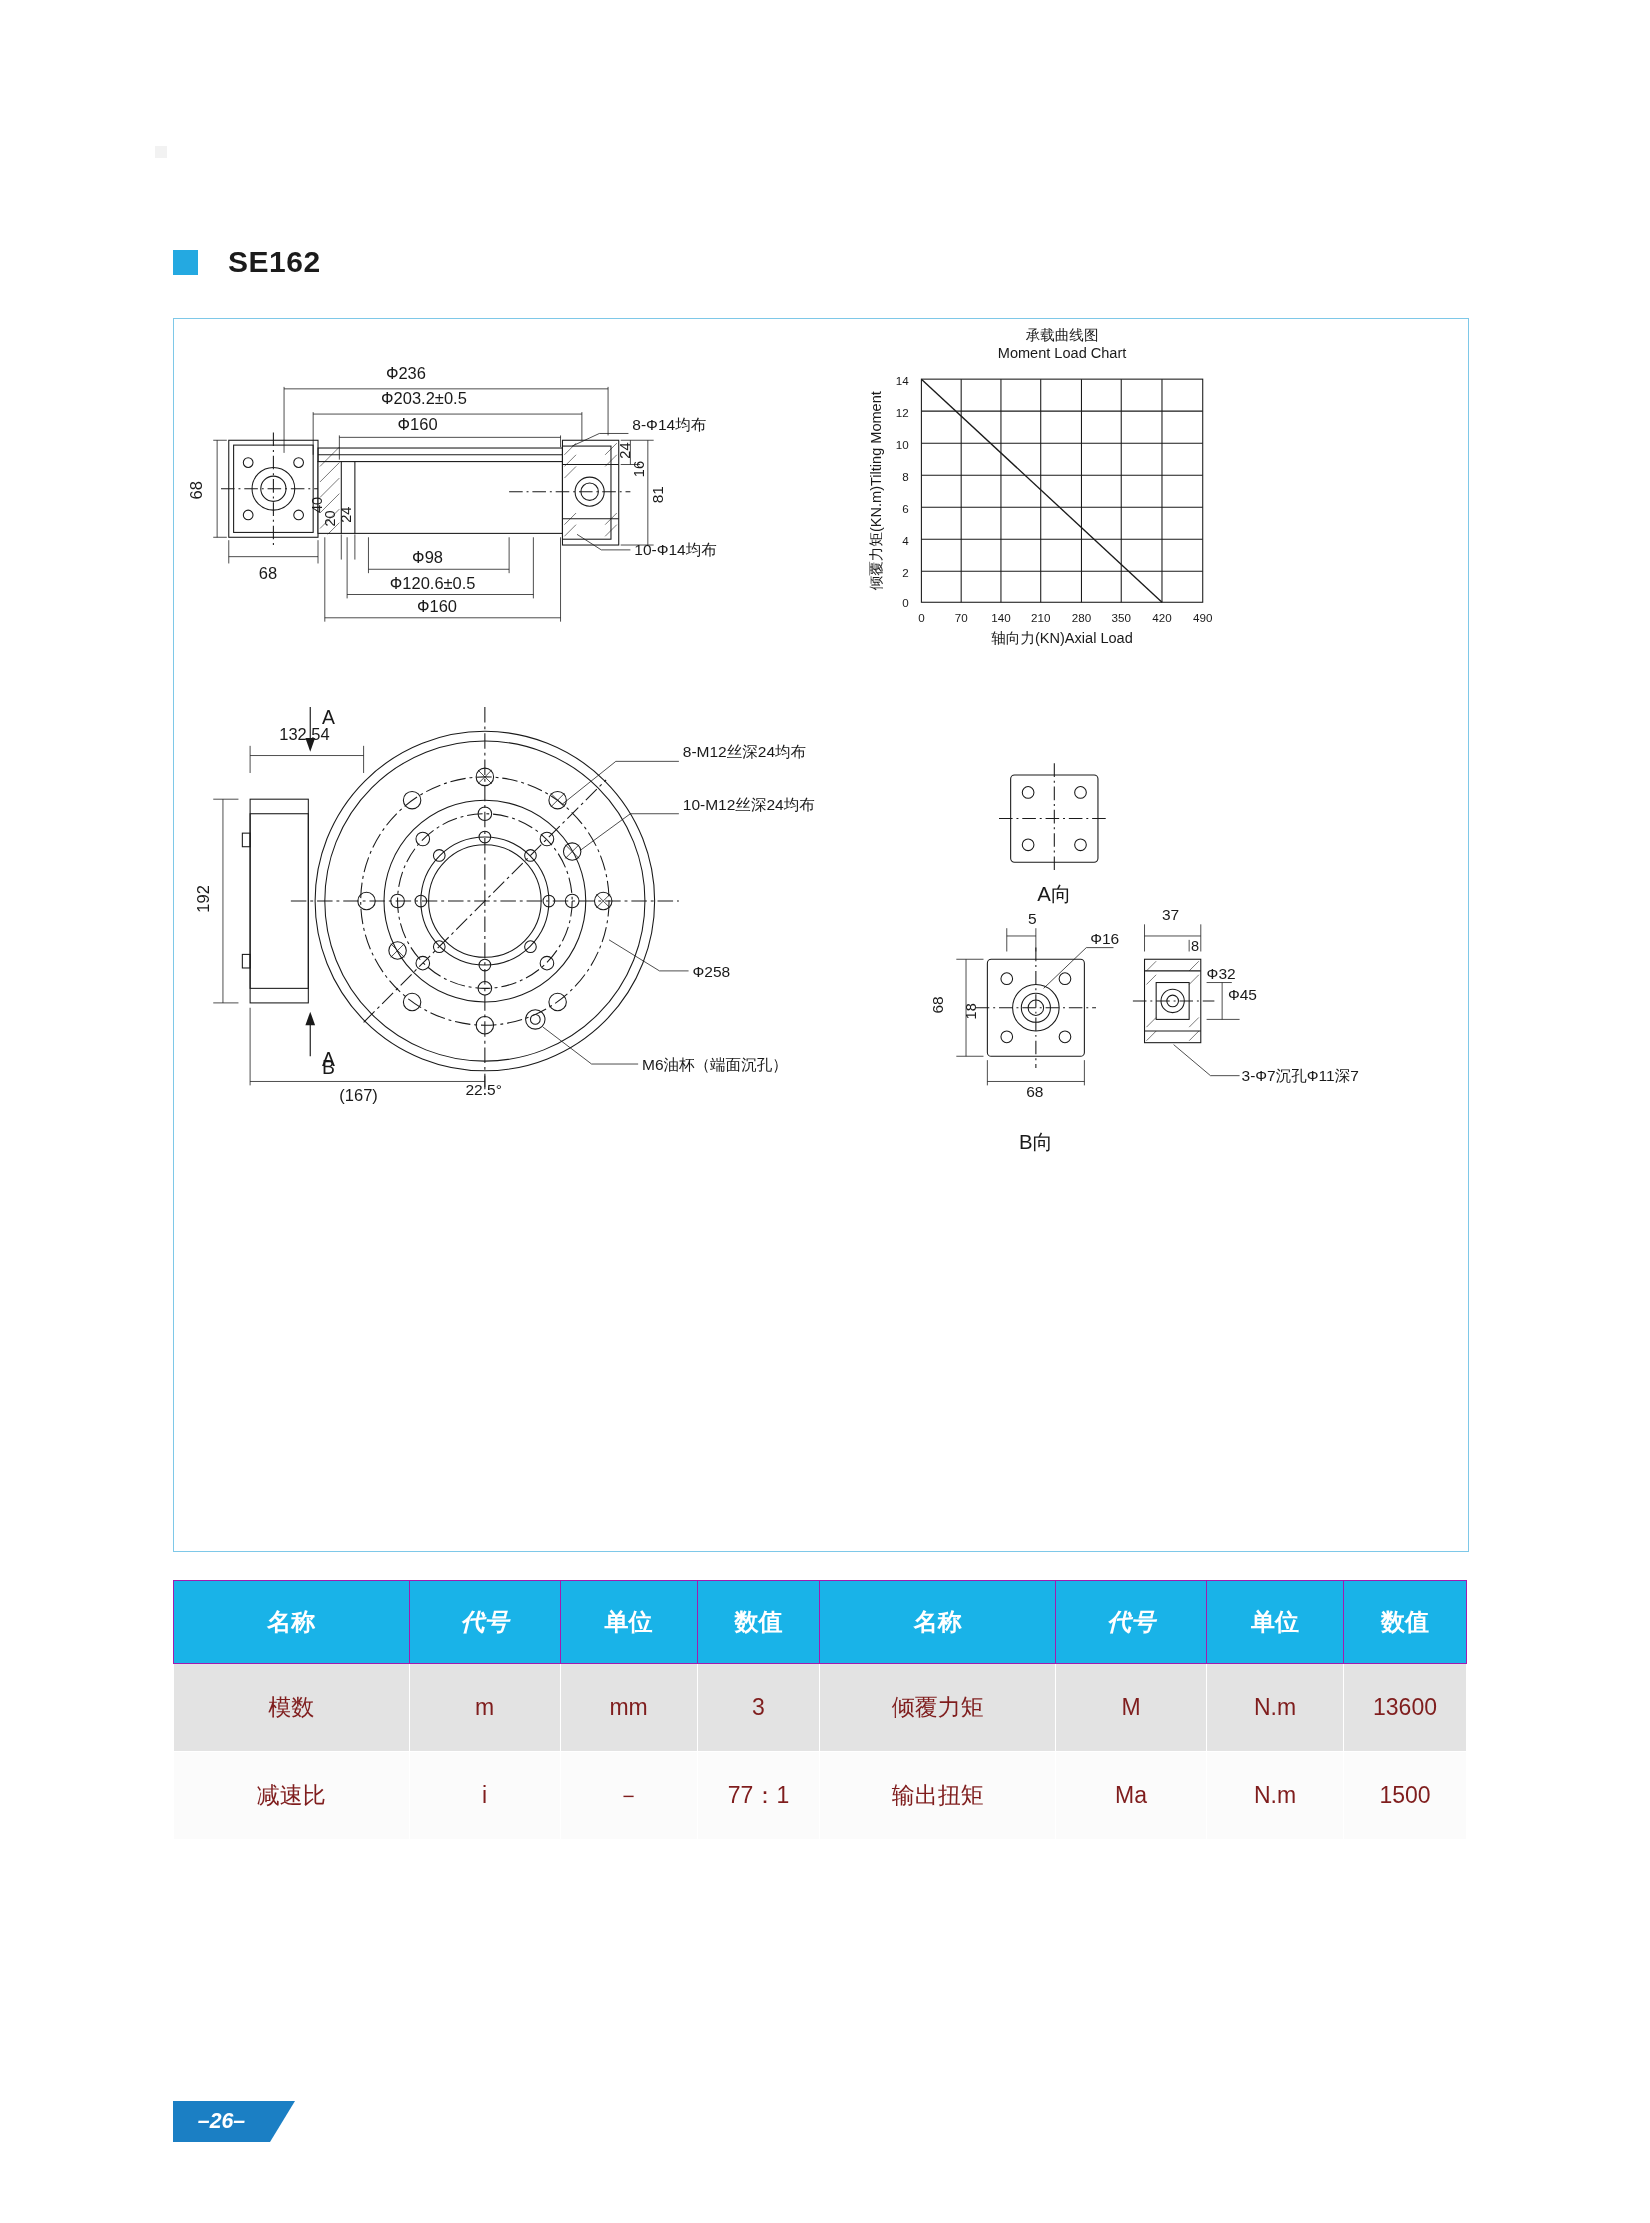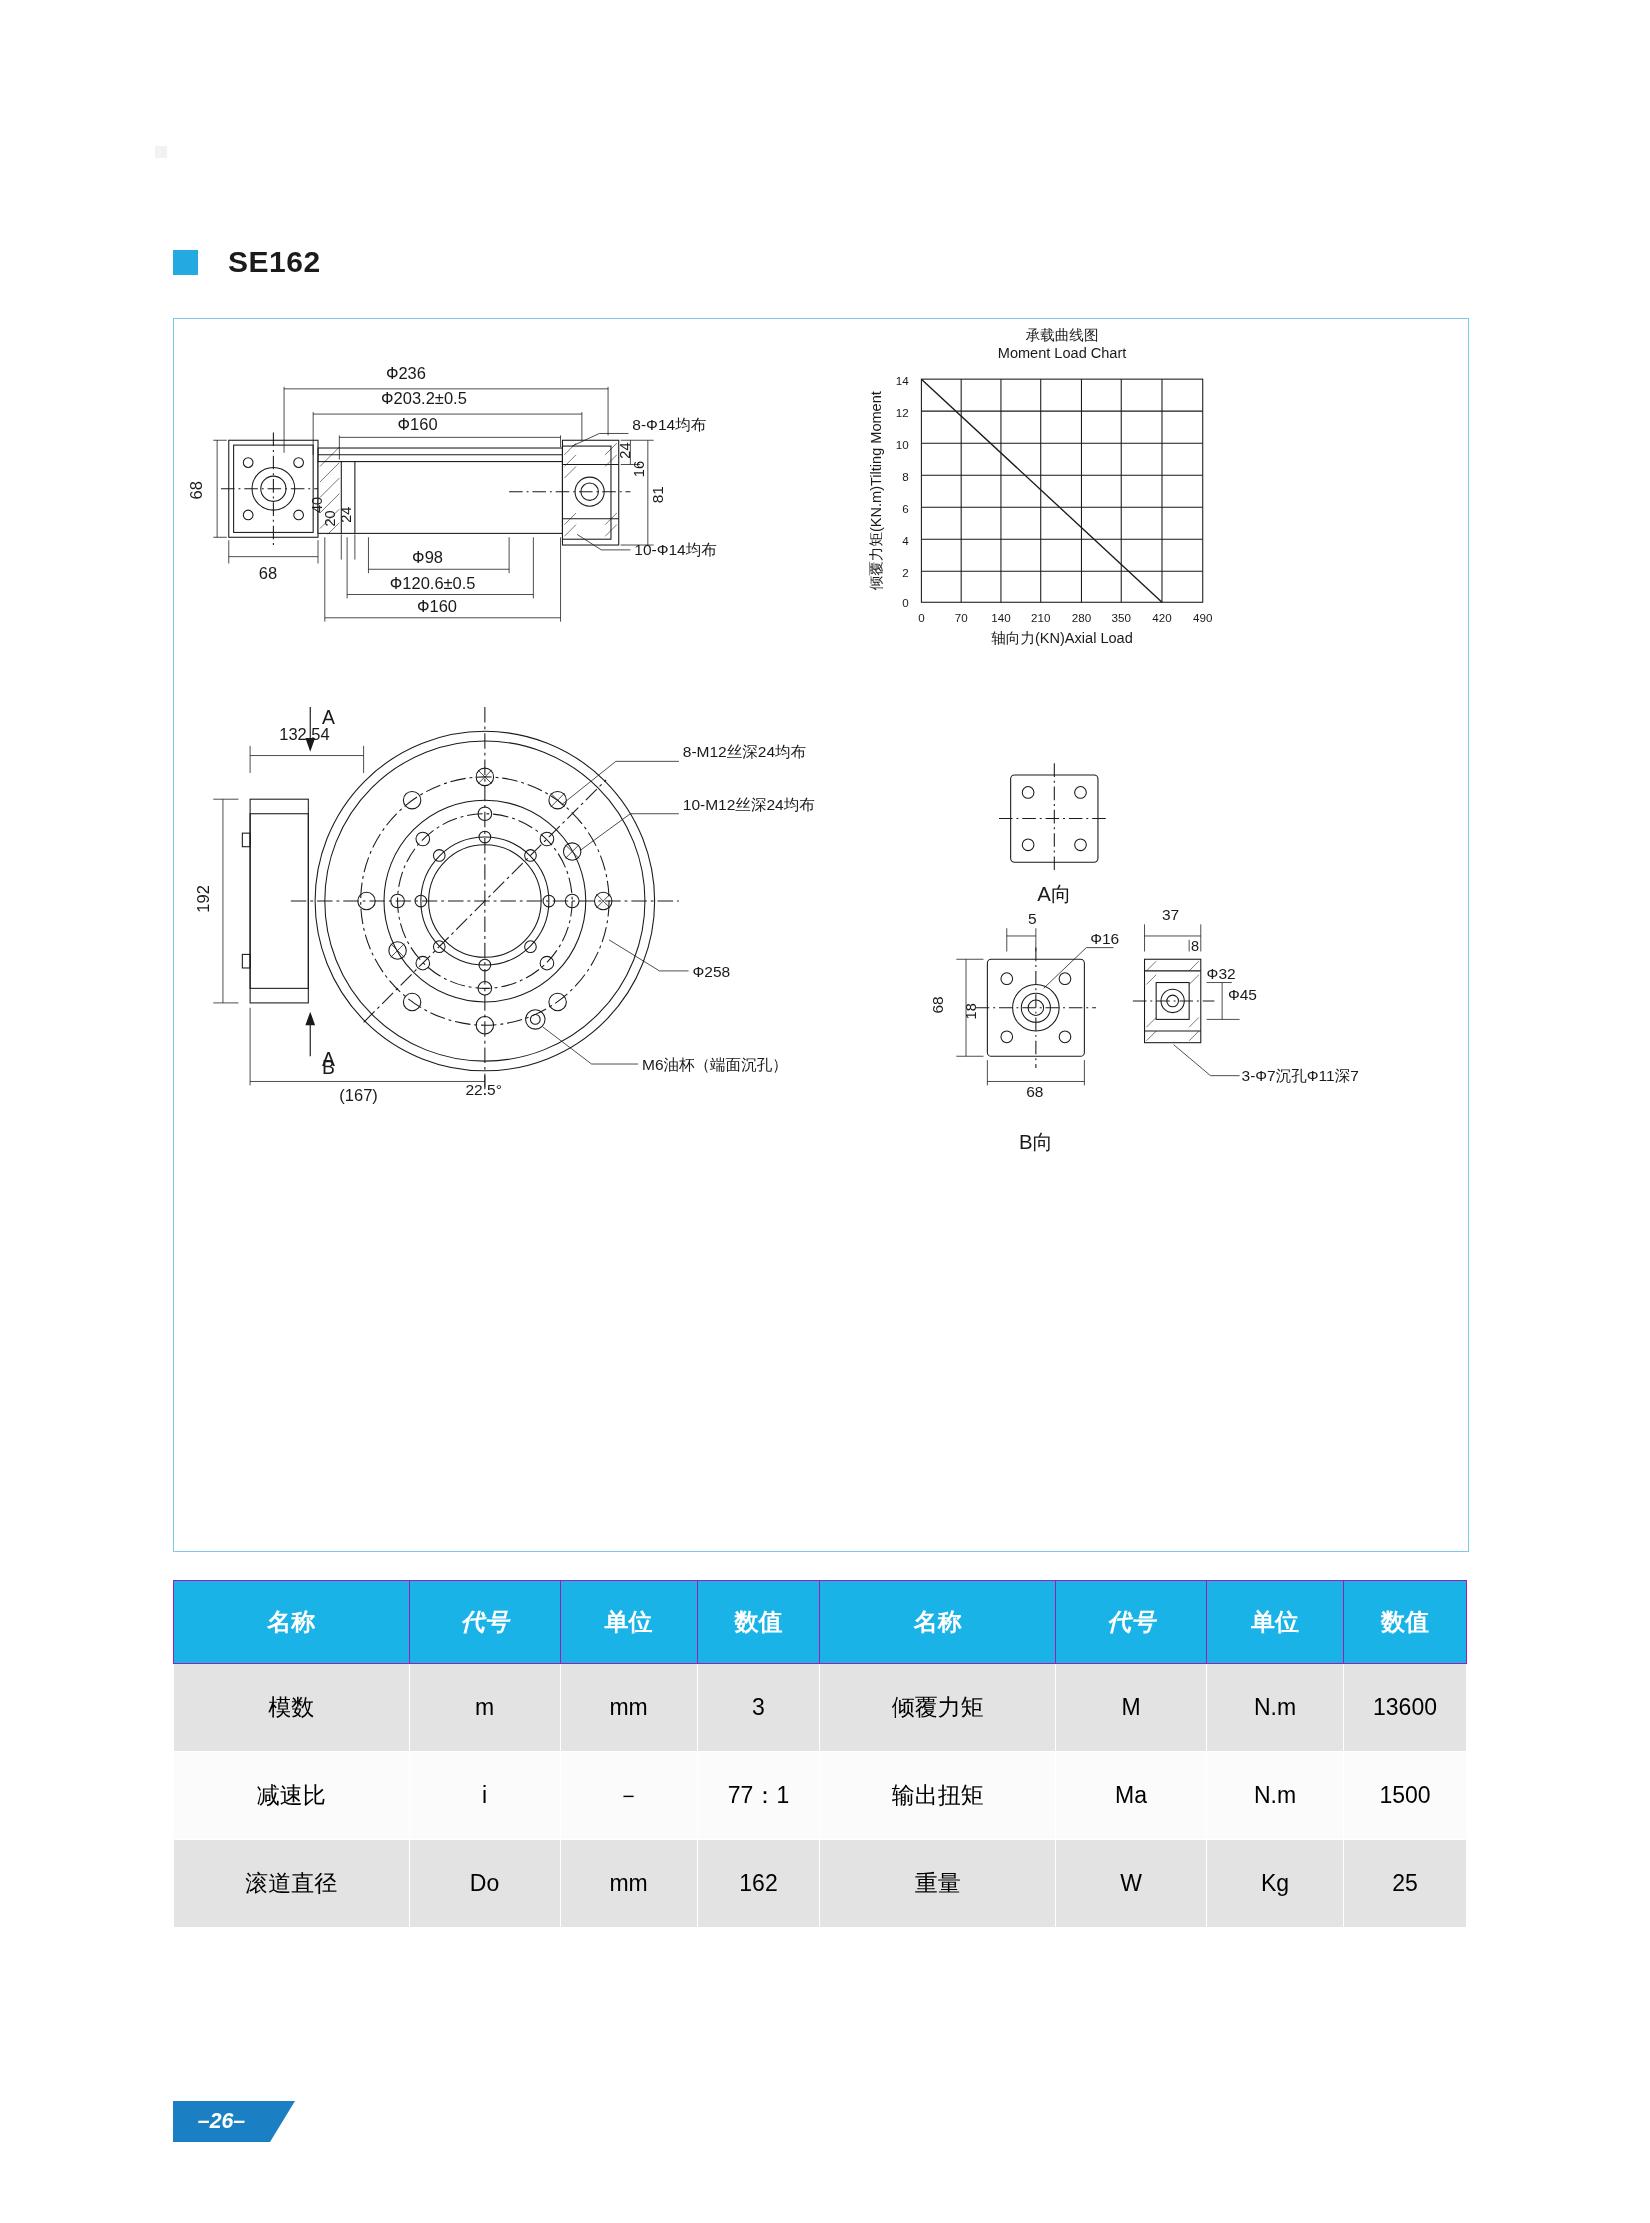--- a/index.html
+++ b/index.html
@@ -75,21 +75,21 @@
     font-weight: bold;
     height: 80px;
     border: 1px solid #a21caf;
     text-align: center;
   }
   .spec-table td {
     font-size: 23px;
     height: 85px;
     text-align: center;
     border: 1px solid #ffffff;
-    color: #000000;
+    color: #7f1d1d;
   }
   .spec-table tr:nth-child(odd of .body-row) td { }
 
   .row-a td { background: #e3e3e3; }
   .row-b td { background: #fbfbfb; }
 
   .col-name { width: 16.5%; }
   .col-code { width: 10.5%; font-style: italic; }
   .col-unit { width: 9.5%; }
   .col-val  { width: 8.5%; }
@@ -540,30 +540,20 @@
       <tr class="row-b">
         <td>减速比</td>
         <td>i</td>
         <td>－</td>
         <td>77：1</td>
         <td>输出扭矩</td>
         <td>Ma</td>
         <td>N.m</td>
         <td>1500</td>
       </tr>
-      <tr class="row-a">
-        <td>滚道直径</td>
-        <td>Do</td>
-        <td>mm</td>
-        <td>162</td>
-        <td>重量</td>
-        <td>W</td>
-        <td>Kg</td>
-        <td>25</td>
-      </tr>
     </tbody>
   </table>
 
   <div class="footer">
     <div class="footer-bar"></div>
     <div class="footer-tri"></div>
     <div class="footer-num">–26–</div>
   </div>
 
 </div>

